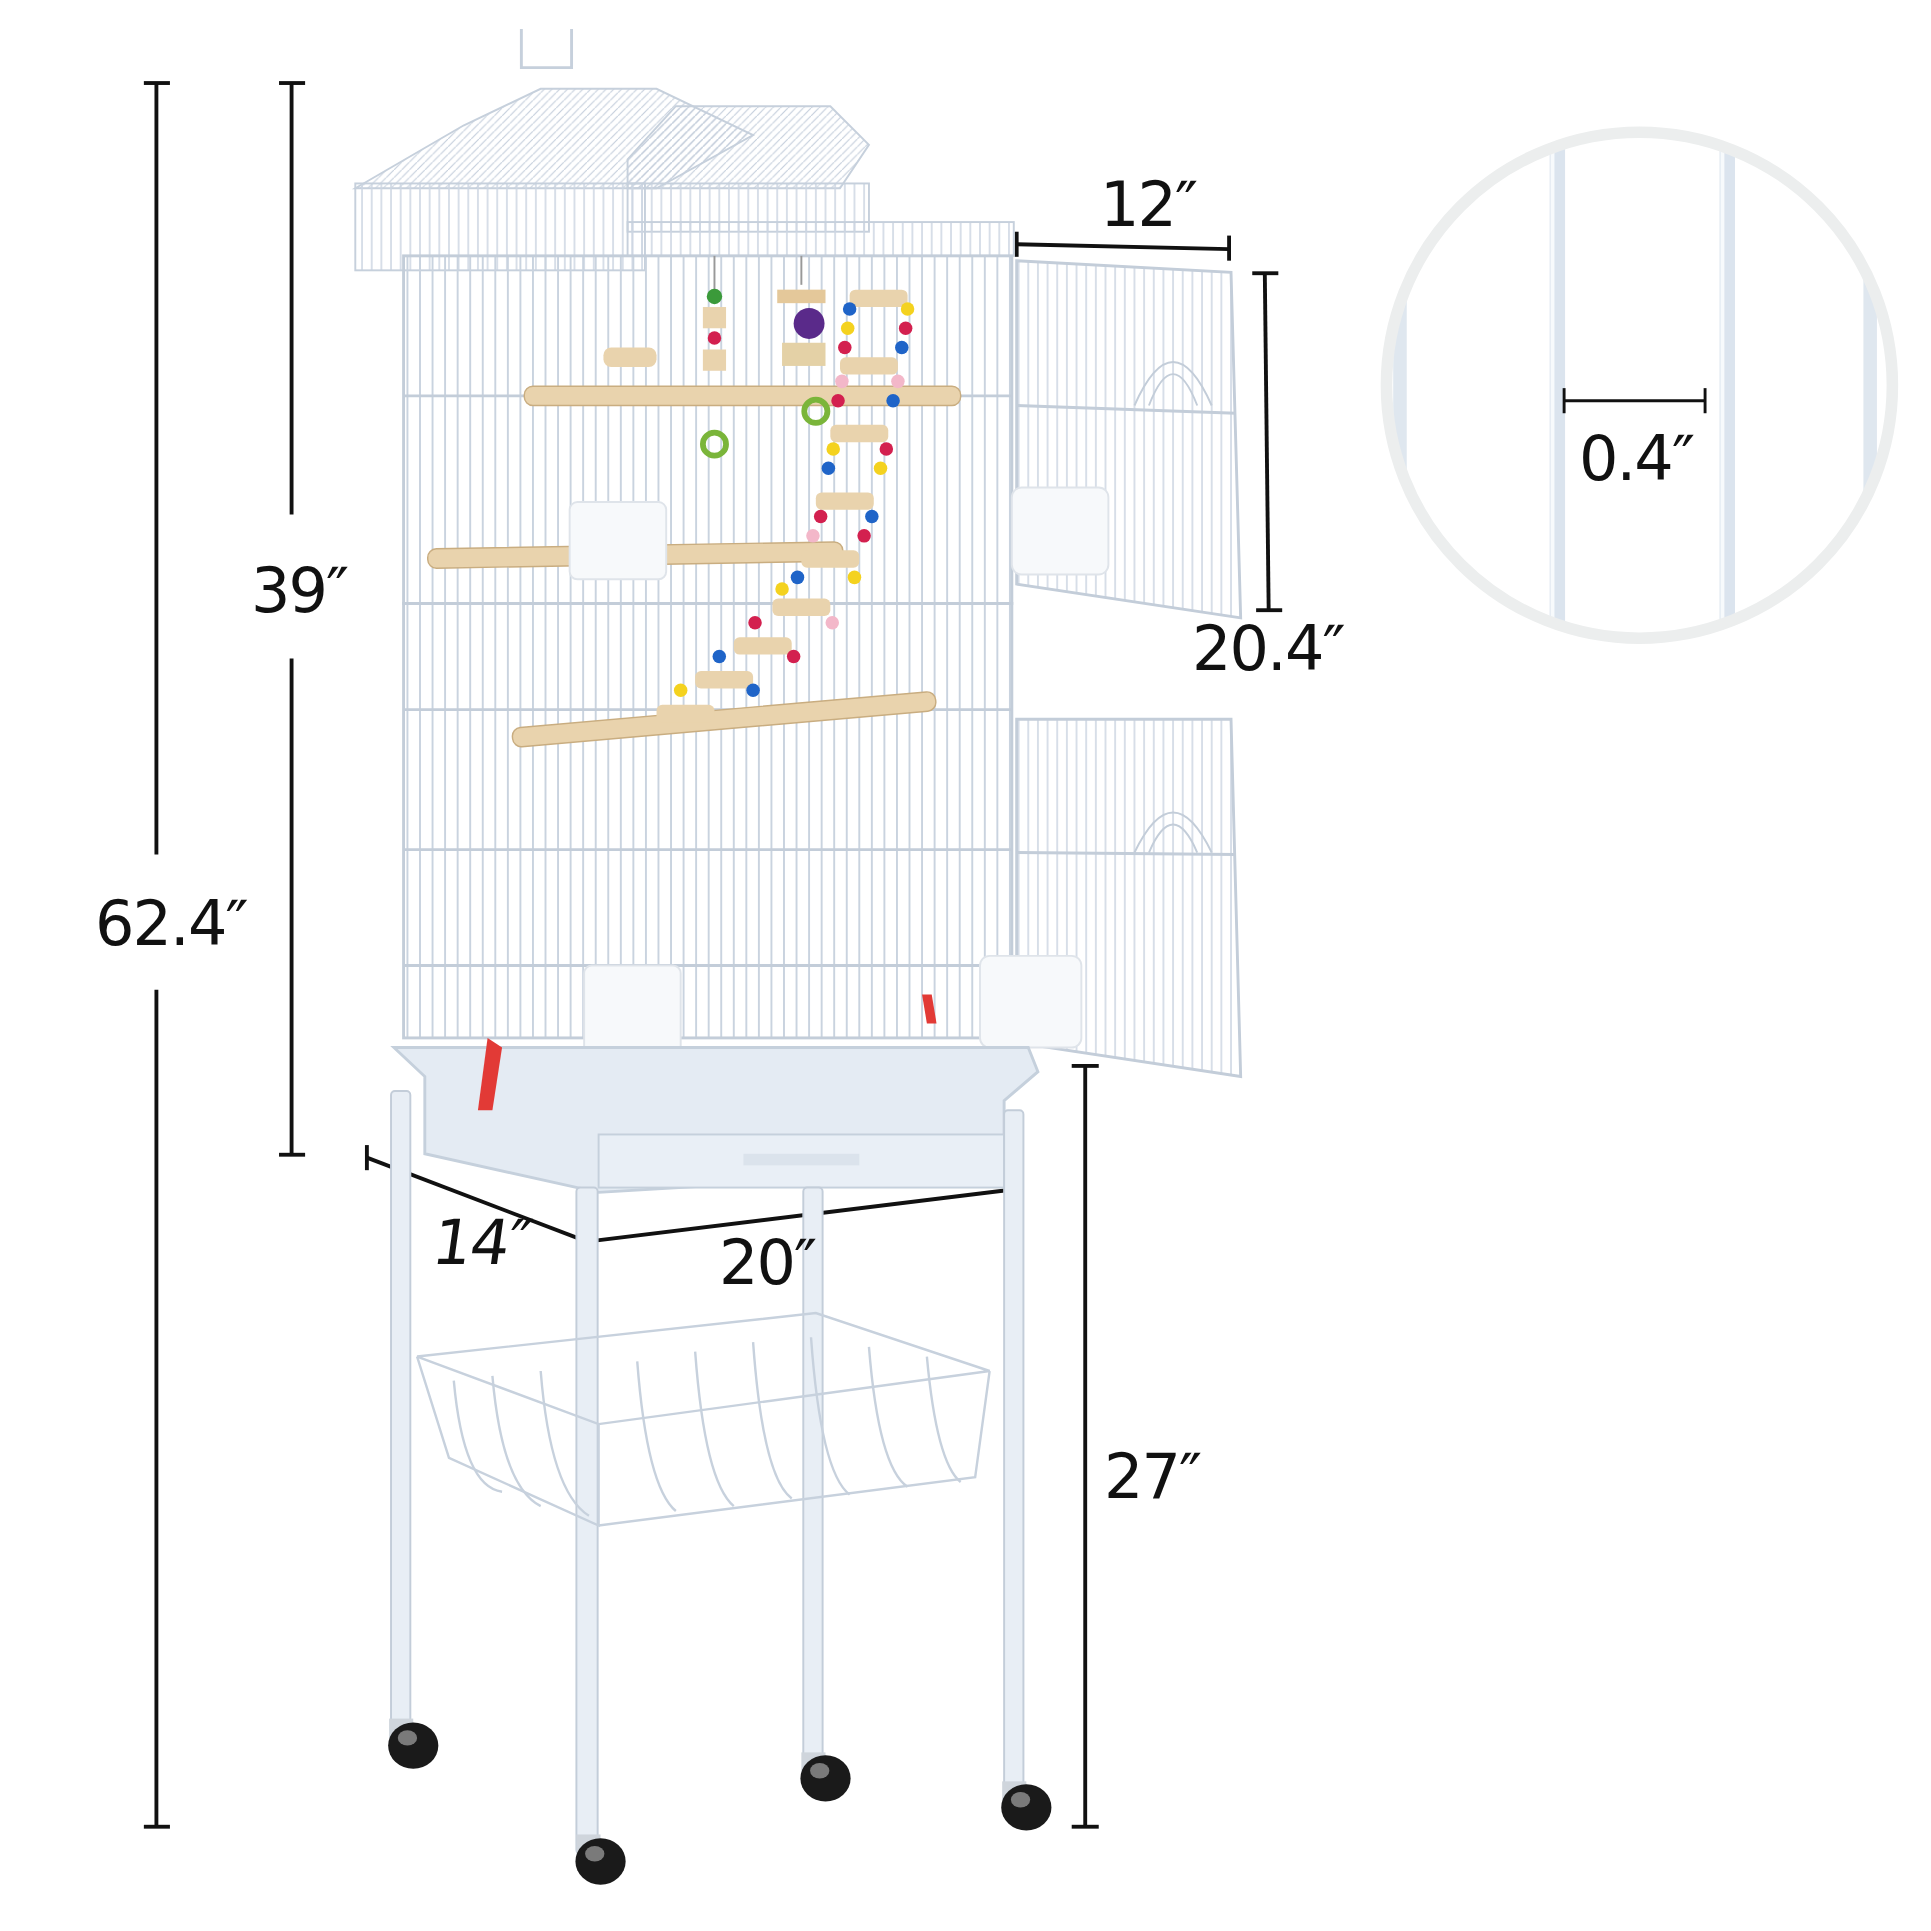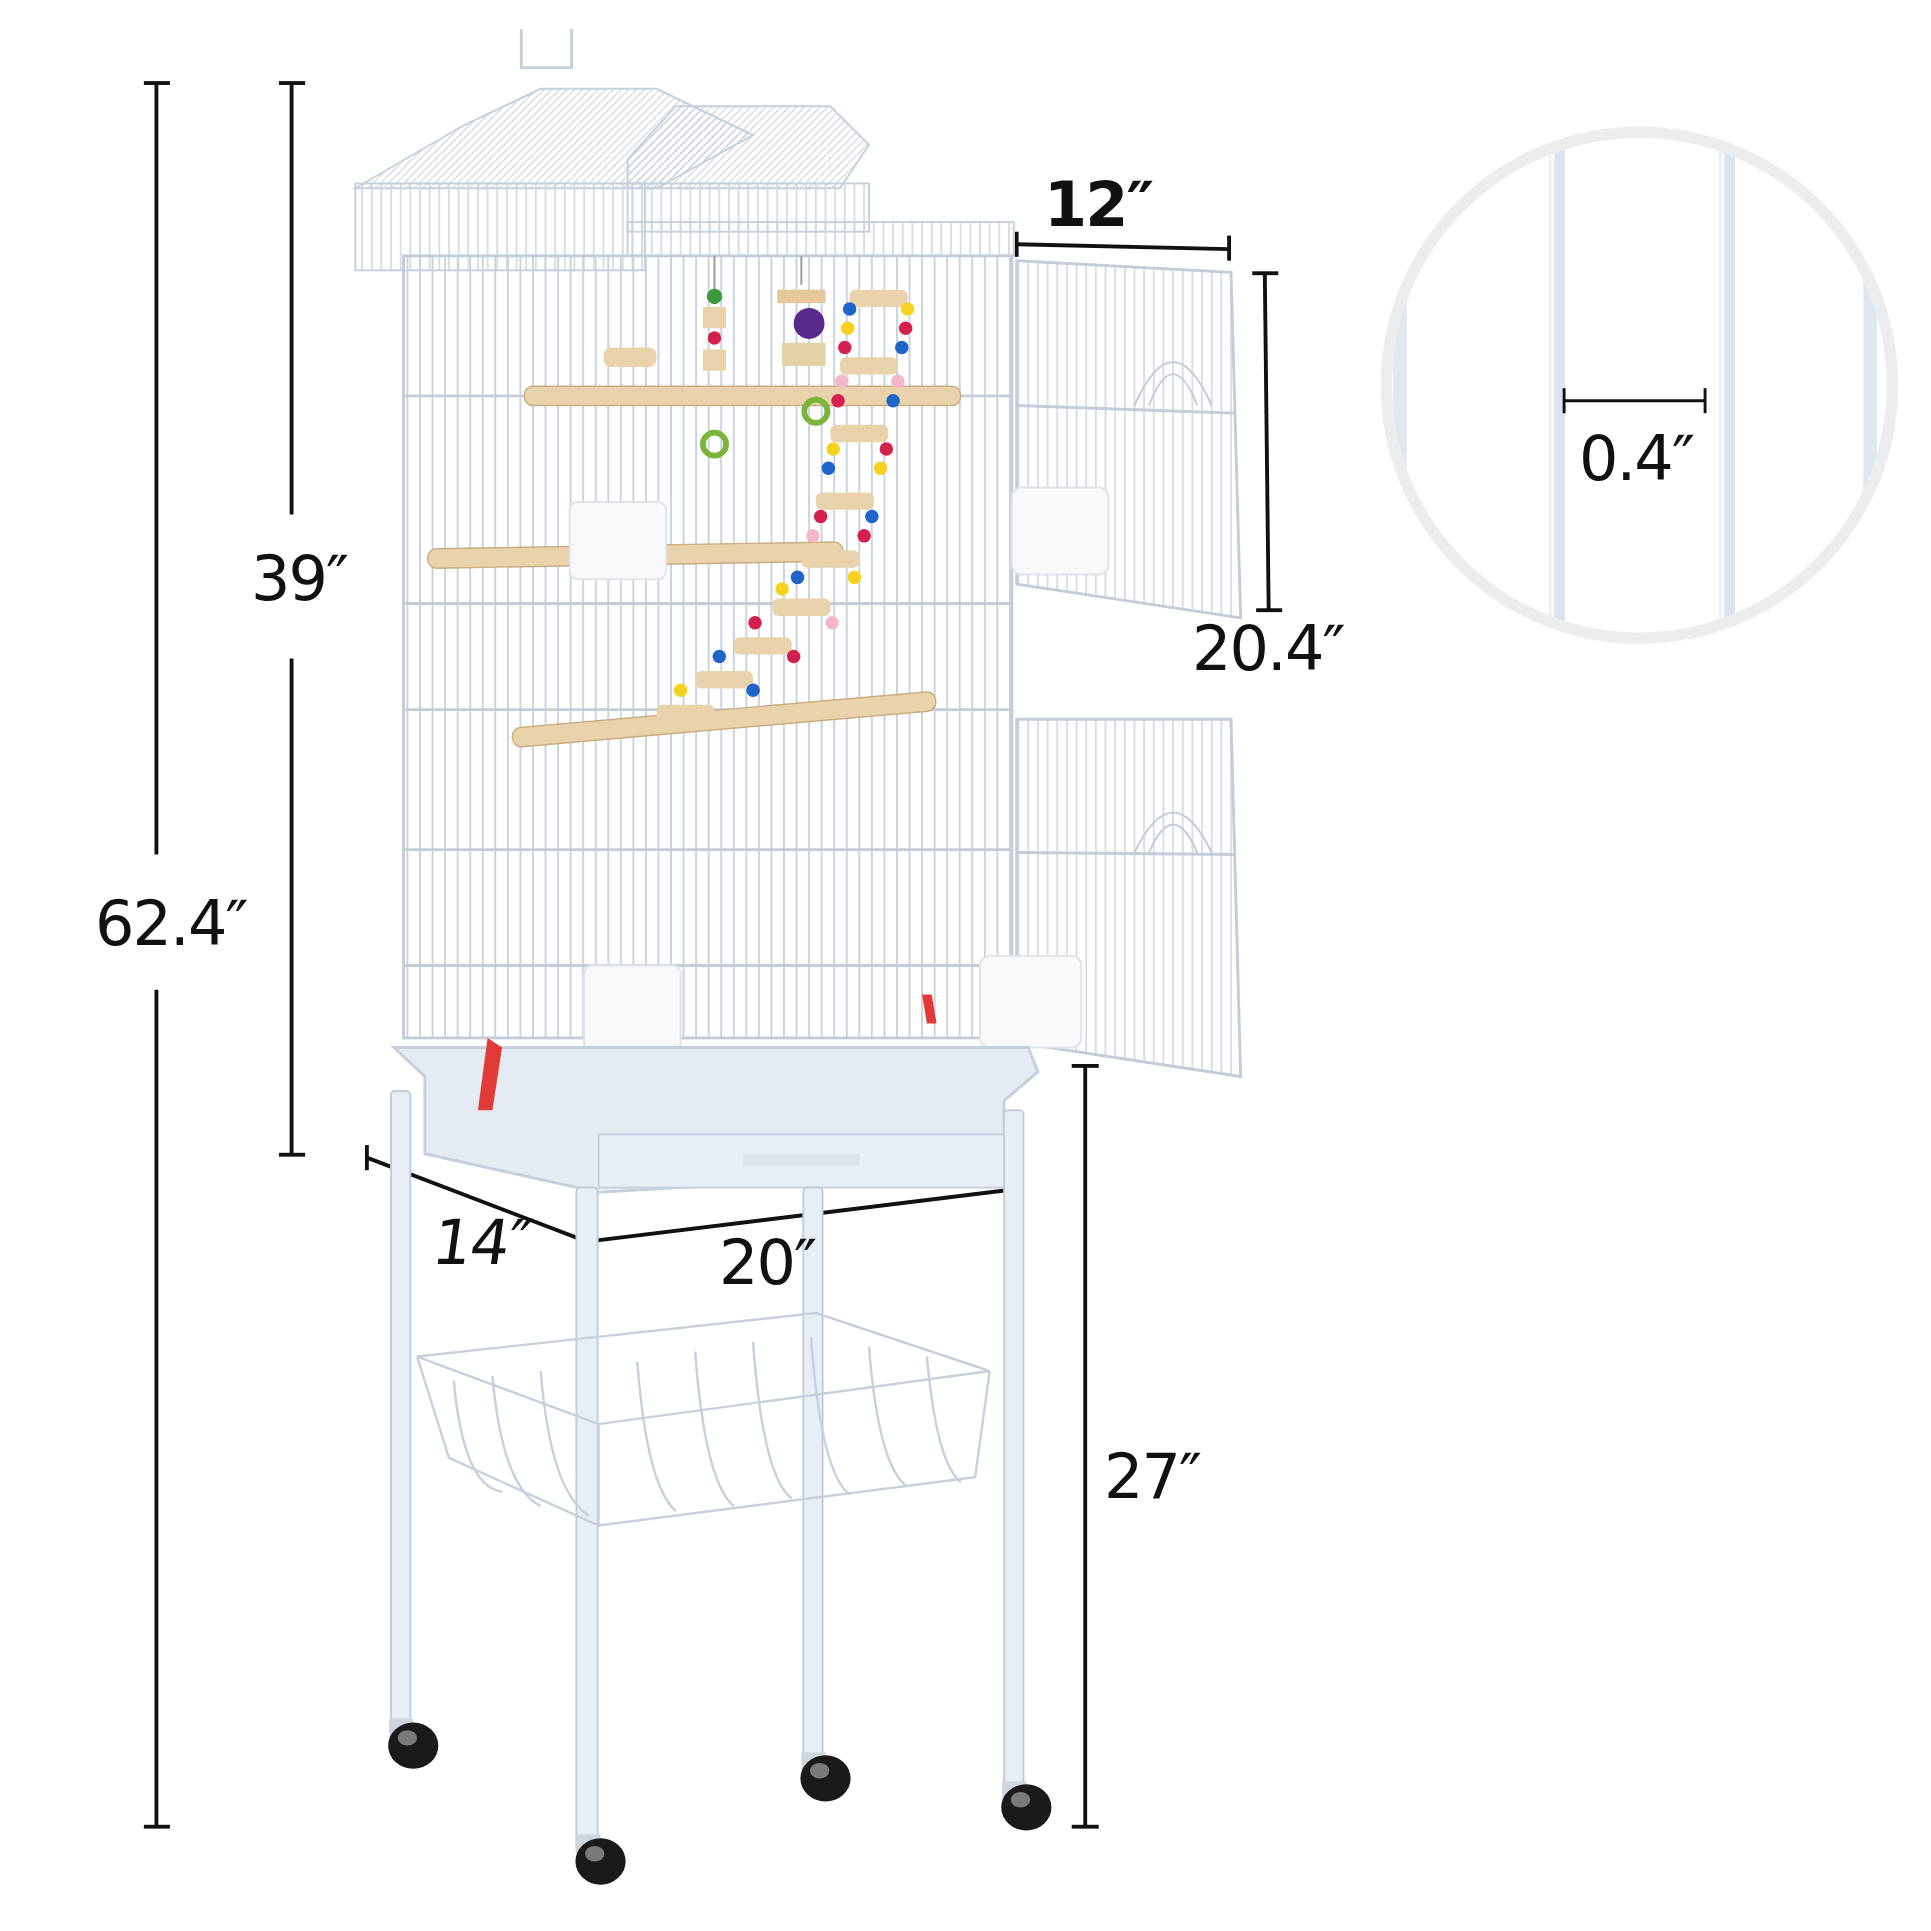--- a/index.html
+++ b/index.html
@@ -233,22 +233,22 @@
         </g>
       <g>
           <rect x="1038" y="1845" width="25" height="22" fill="#cfd5dc"></rect>
           <ellipse cx="1063" cy="1872" rx="26" ry="24" fill="#1a1a1a"></ellipse>
           <ellipse cx="1057" cy="1864" rx="10" ry="8" fill="#7a7a7a"></ellipse>
         </g>
     </g>
   </svg>
 
   <div class="dim-label" style="left:87px;top:893px;margin-left:8px;">62.4″</div>
-  <div class="dim-label" style="left:251px;top:548px;">39″</div>
-  <div class="dim-label" style="left:1044px;top:174px;font-weight:bold;">12″</div>
+  <div class="dim-label" style="left:251px;top:560px;">39″</div>
+  <div class="dim-label" style="left:1100px;top:174px;">12″</div>
   <div class="dim-label" style="left:1192px;top:618px;">20.4″</div>
   <div class="dim-label" style="left:1579px;top:396px;margin-top:32px;">0.4″</div>
   <div class="dim-label" style="left:433px;top:1212px;transform:skewX(-8deg);">14″</div>
   <div class="dim-label" style="left:719px;top:1232px;">20″</div>
   <div class="dim-label" style="left:1104px;top:1413px;margin-top:33px;">27″</div>
 
 </div>
 
 
 </body></html>

